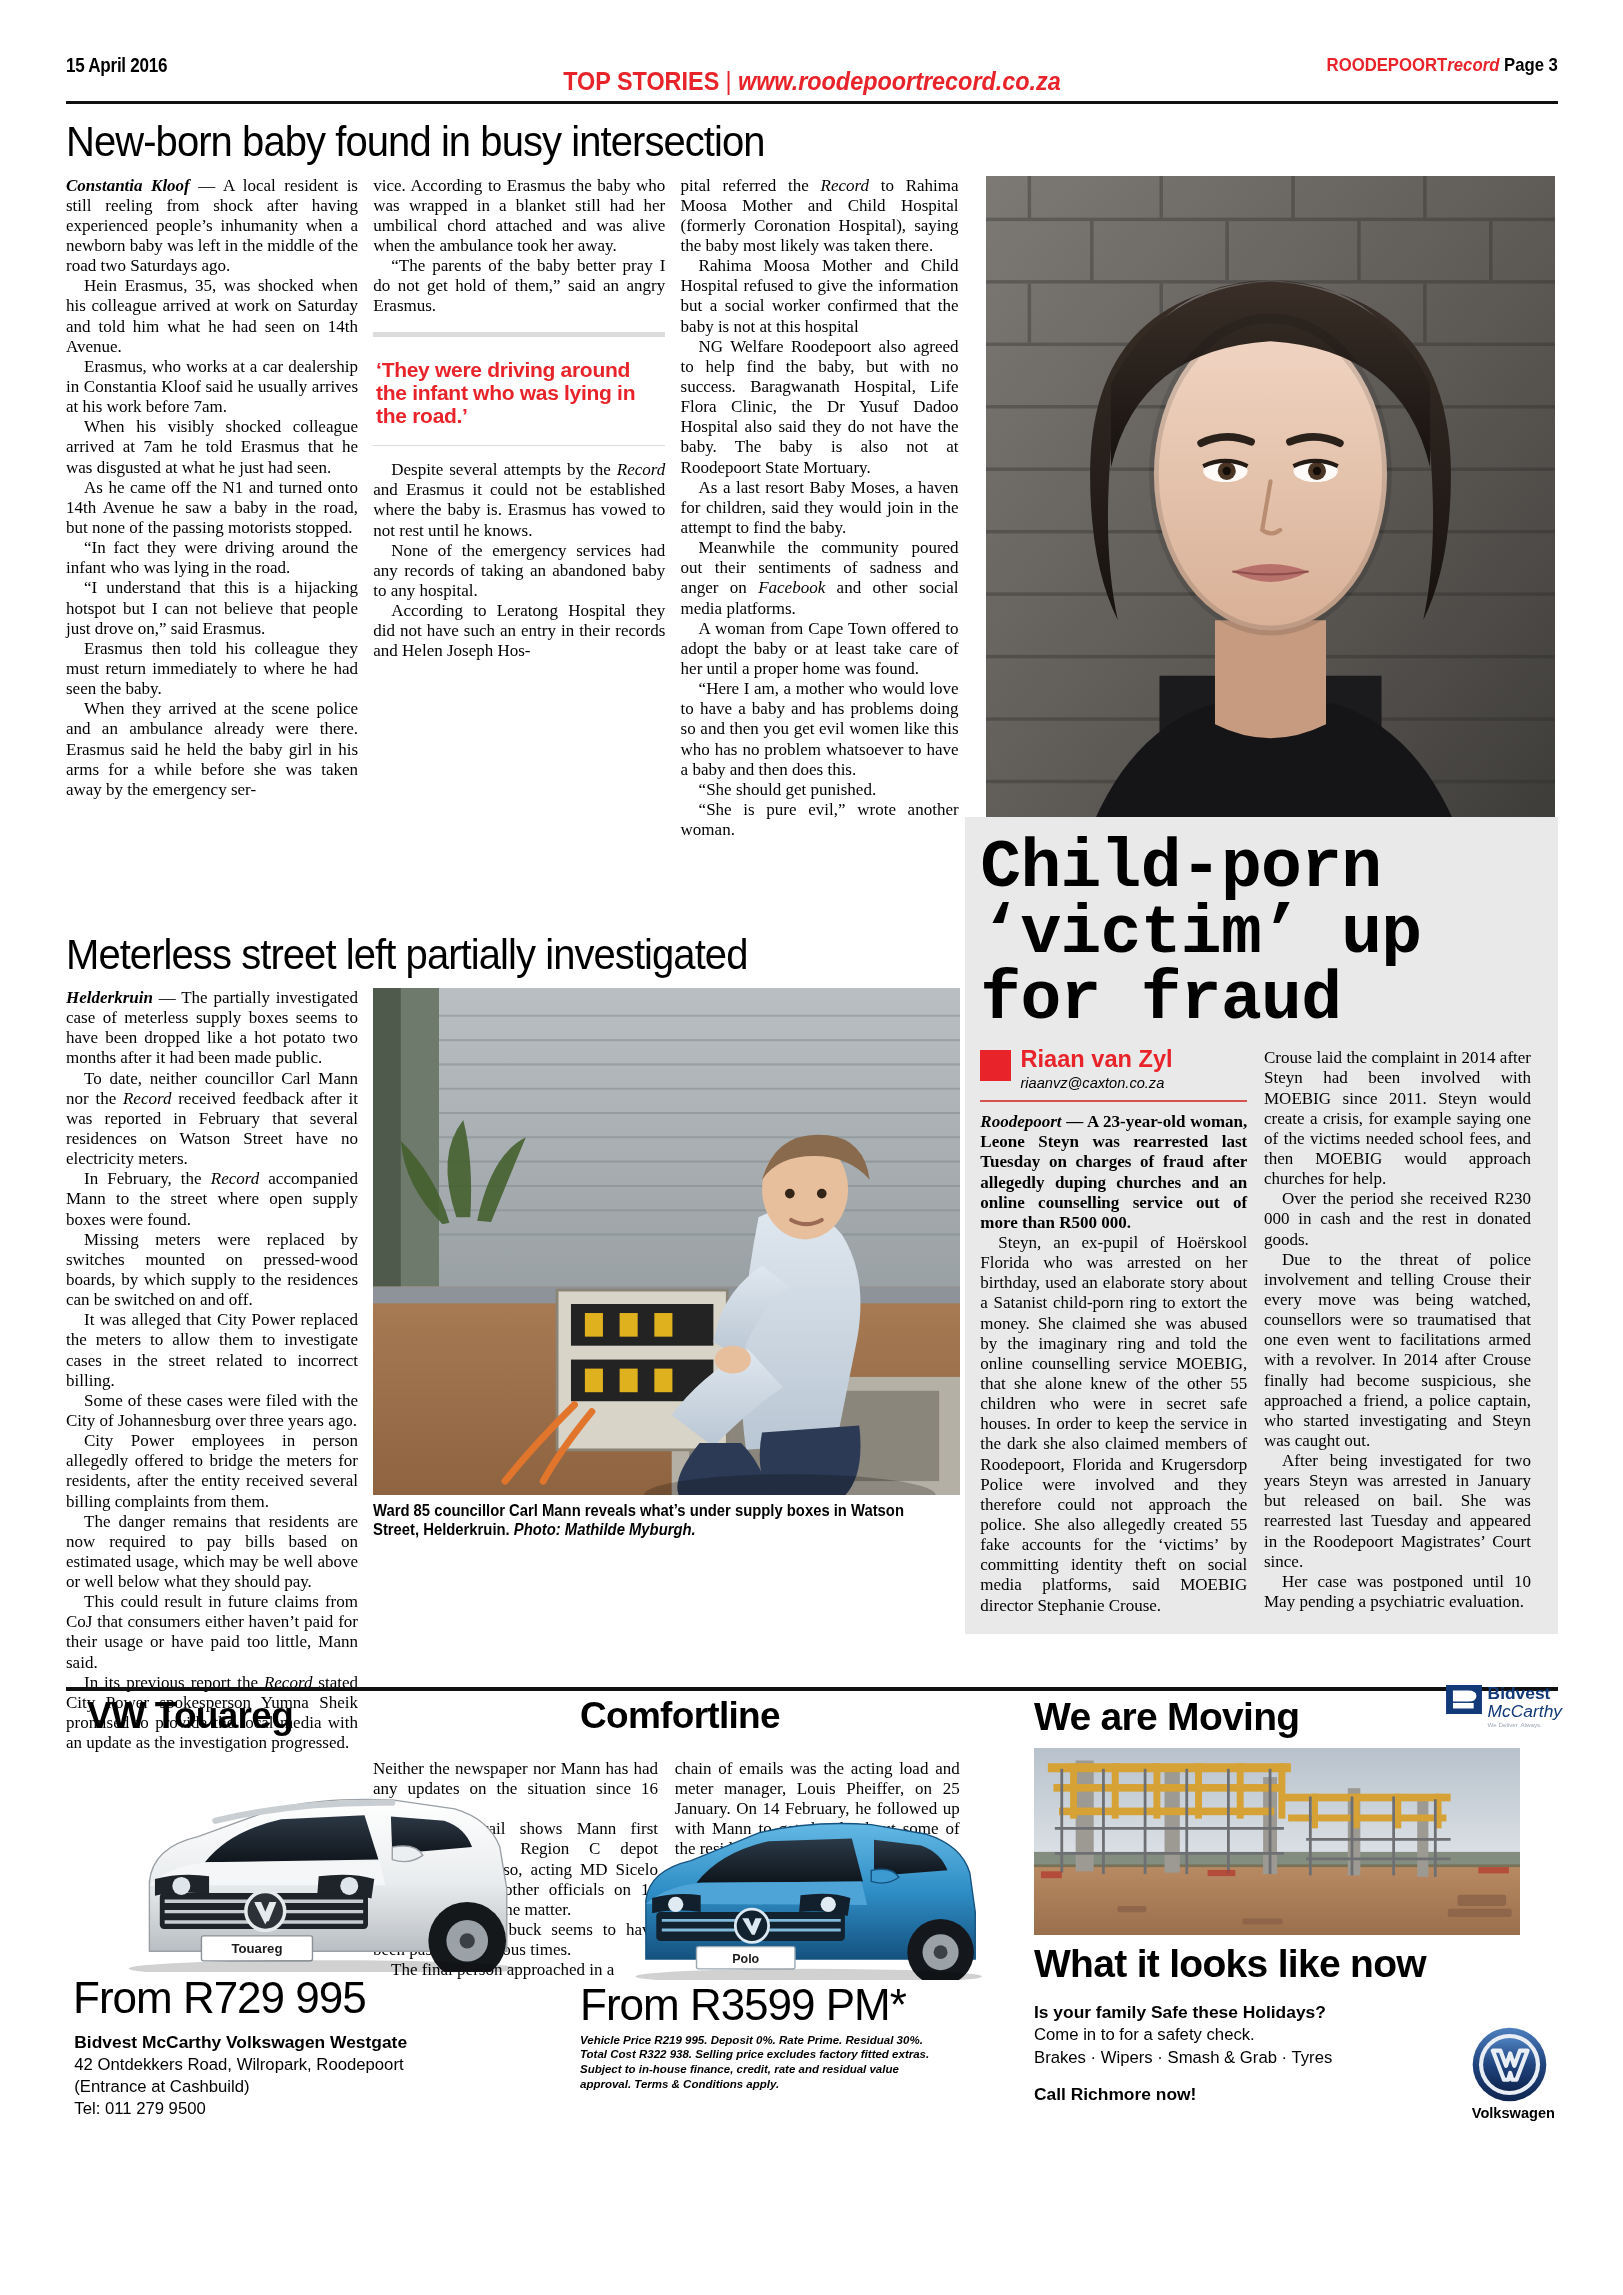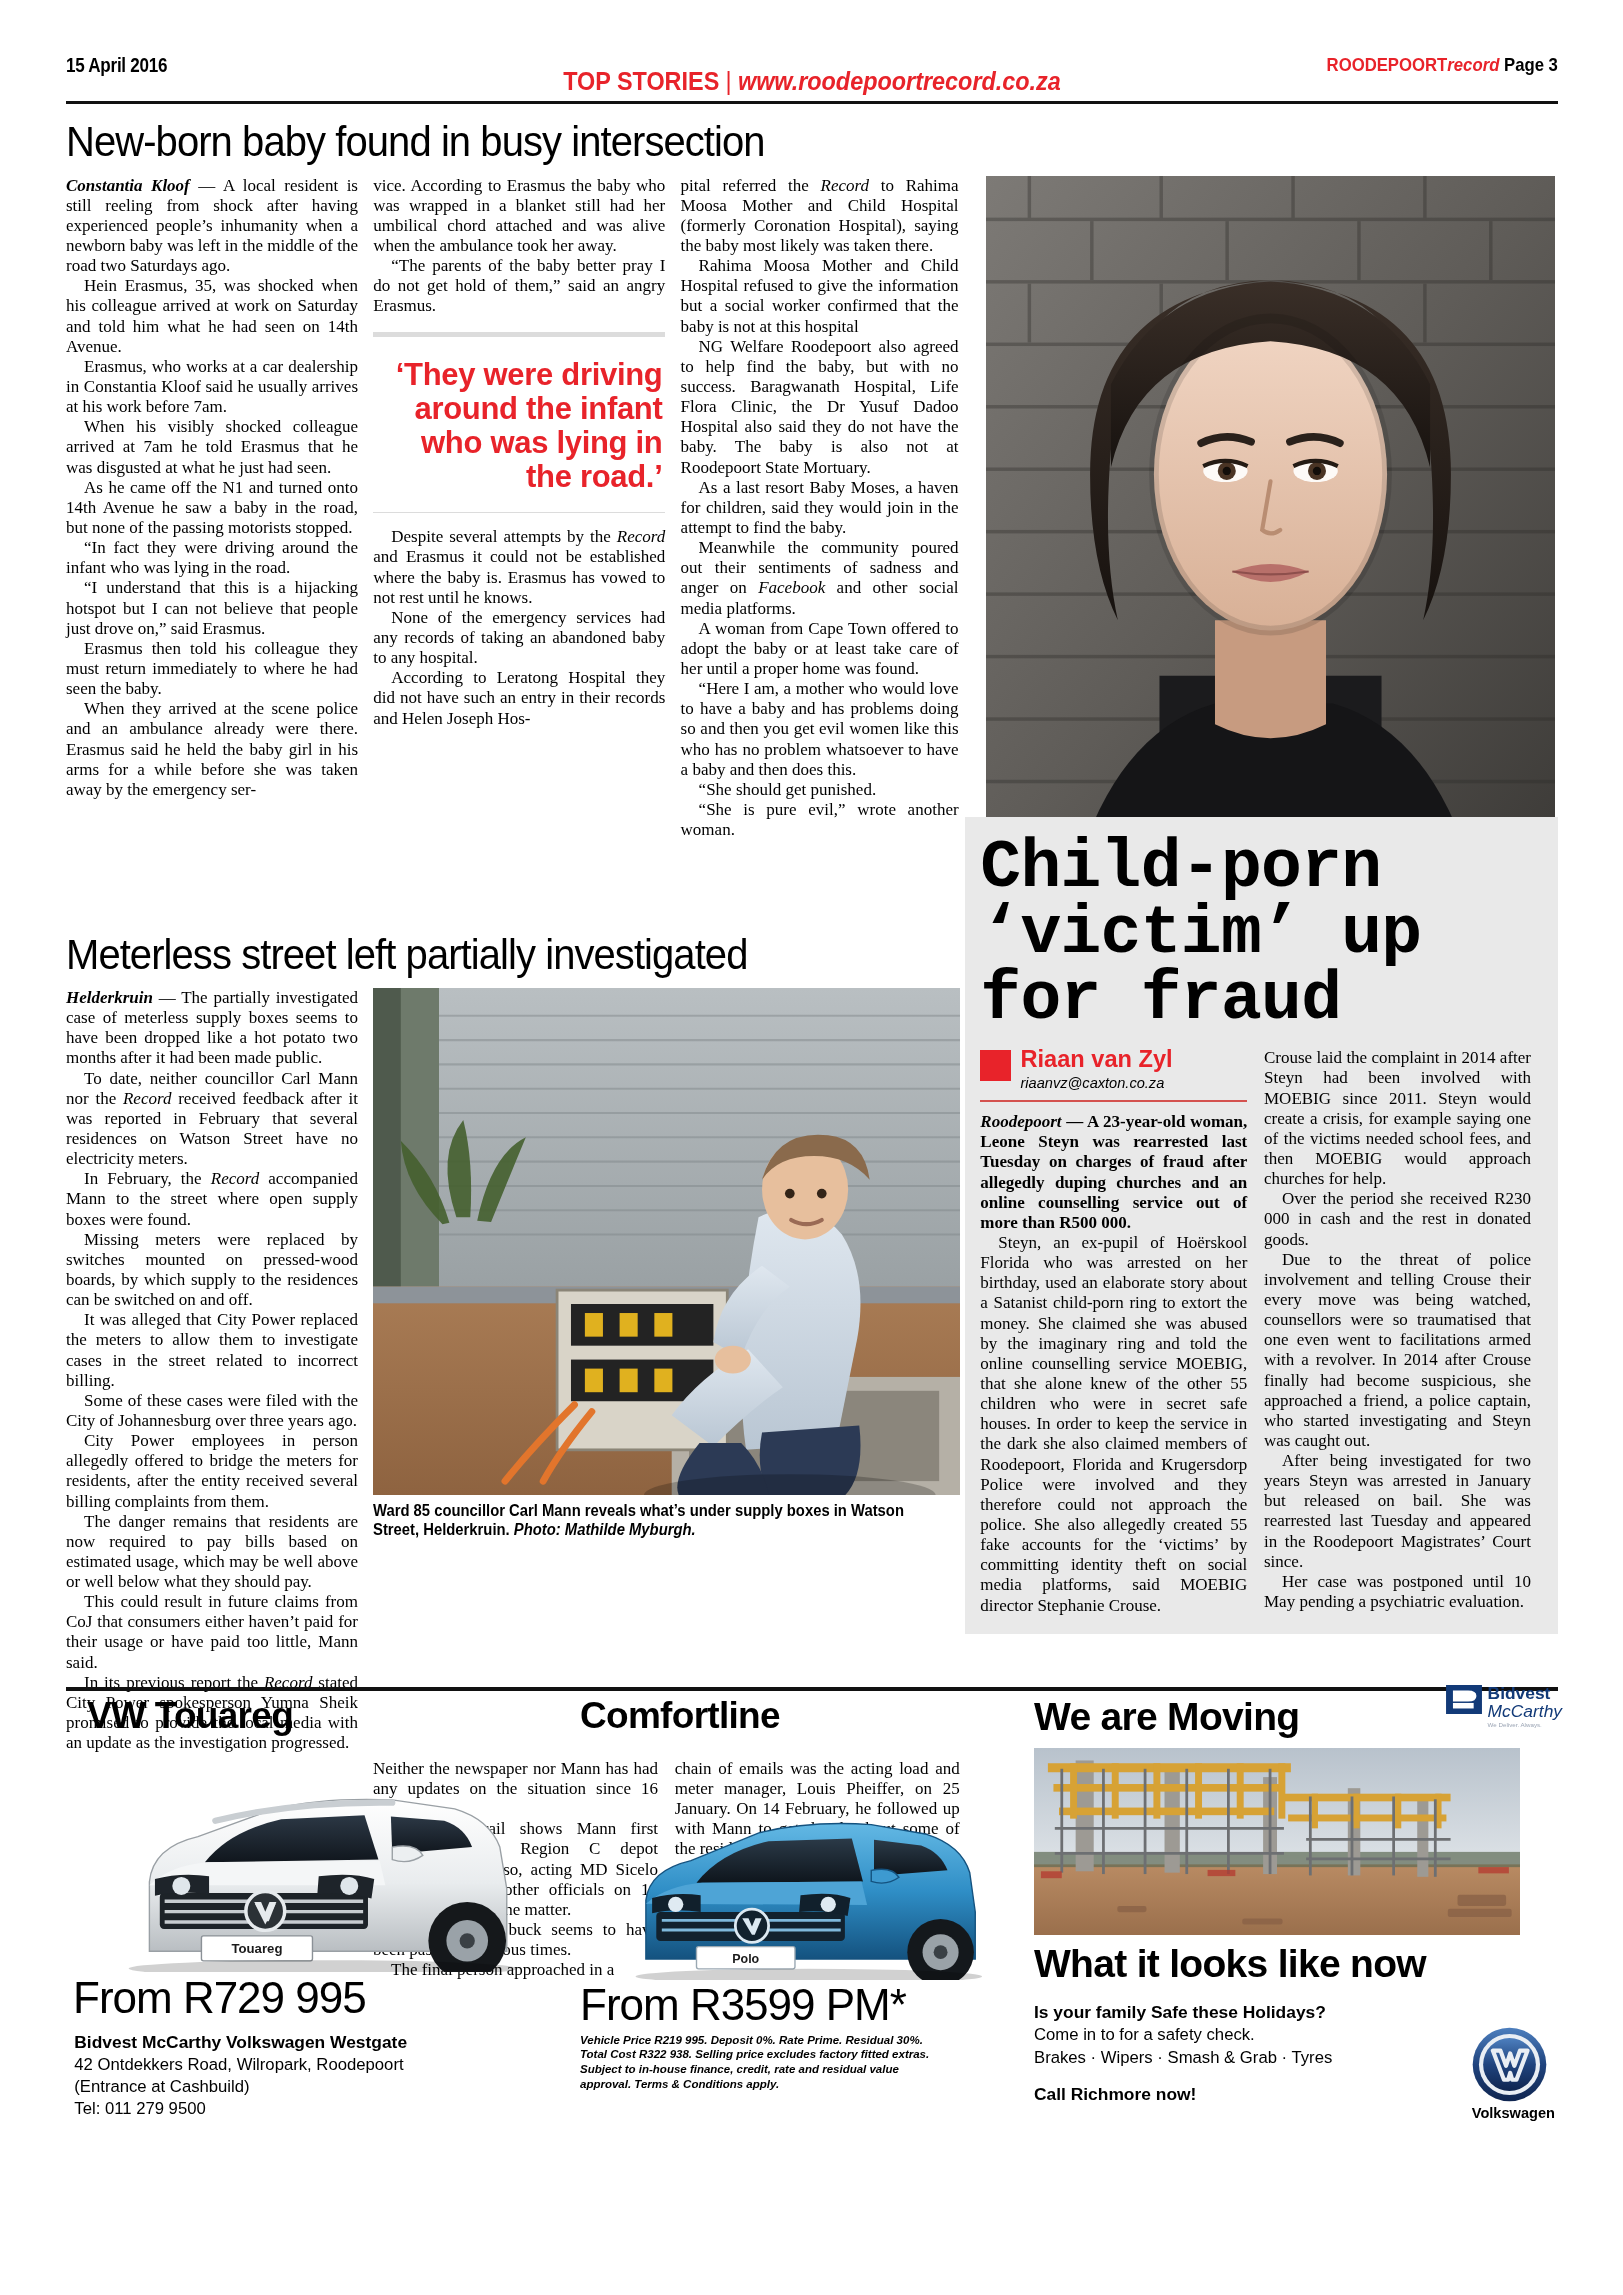--- a/index.html
+++ b/index.html
@@ -78,21 +78,21 @@
     font-weight: bold; font-size: 15.6px; line-height: 1.22;
     padding-top: 6.2px;
     transform: scaleX(0.95); transform-origin: left top;
   }
   .caption .it { font-style: italic; }
 
   
   .pullquote {
     font-family: "Liberation Sans", sans-serif;
     font-weight: bold; color: #e8232a;
-    font-size: 31px; line-height: 1.1; text-align: right;
+    font-size: 21px; line-height: 1.1; text-align: left;
     letter-spacing: -0.3px;
     padding: 21px 2.8px 18px 2.8px;
     border-top: 5.6px solid #dcdcdc; border-bottom: 1.4px solid #dcdcdc;
     margin: 15.3px 0 14px 0;
   }
 
   
   .feature {
     position: absolute; right: 66px; top: 817px; width: 593px;
     background: #e9e9e9; padding: 12.5px 15.3px 18px 15.3px;

